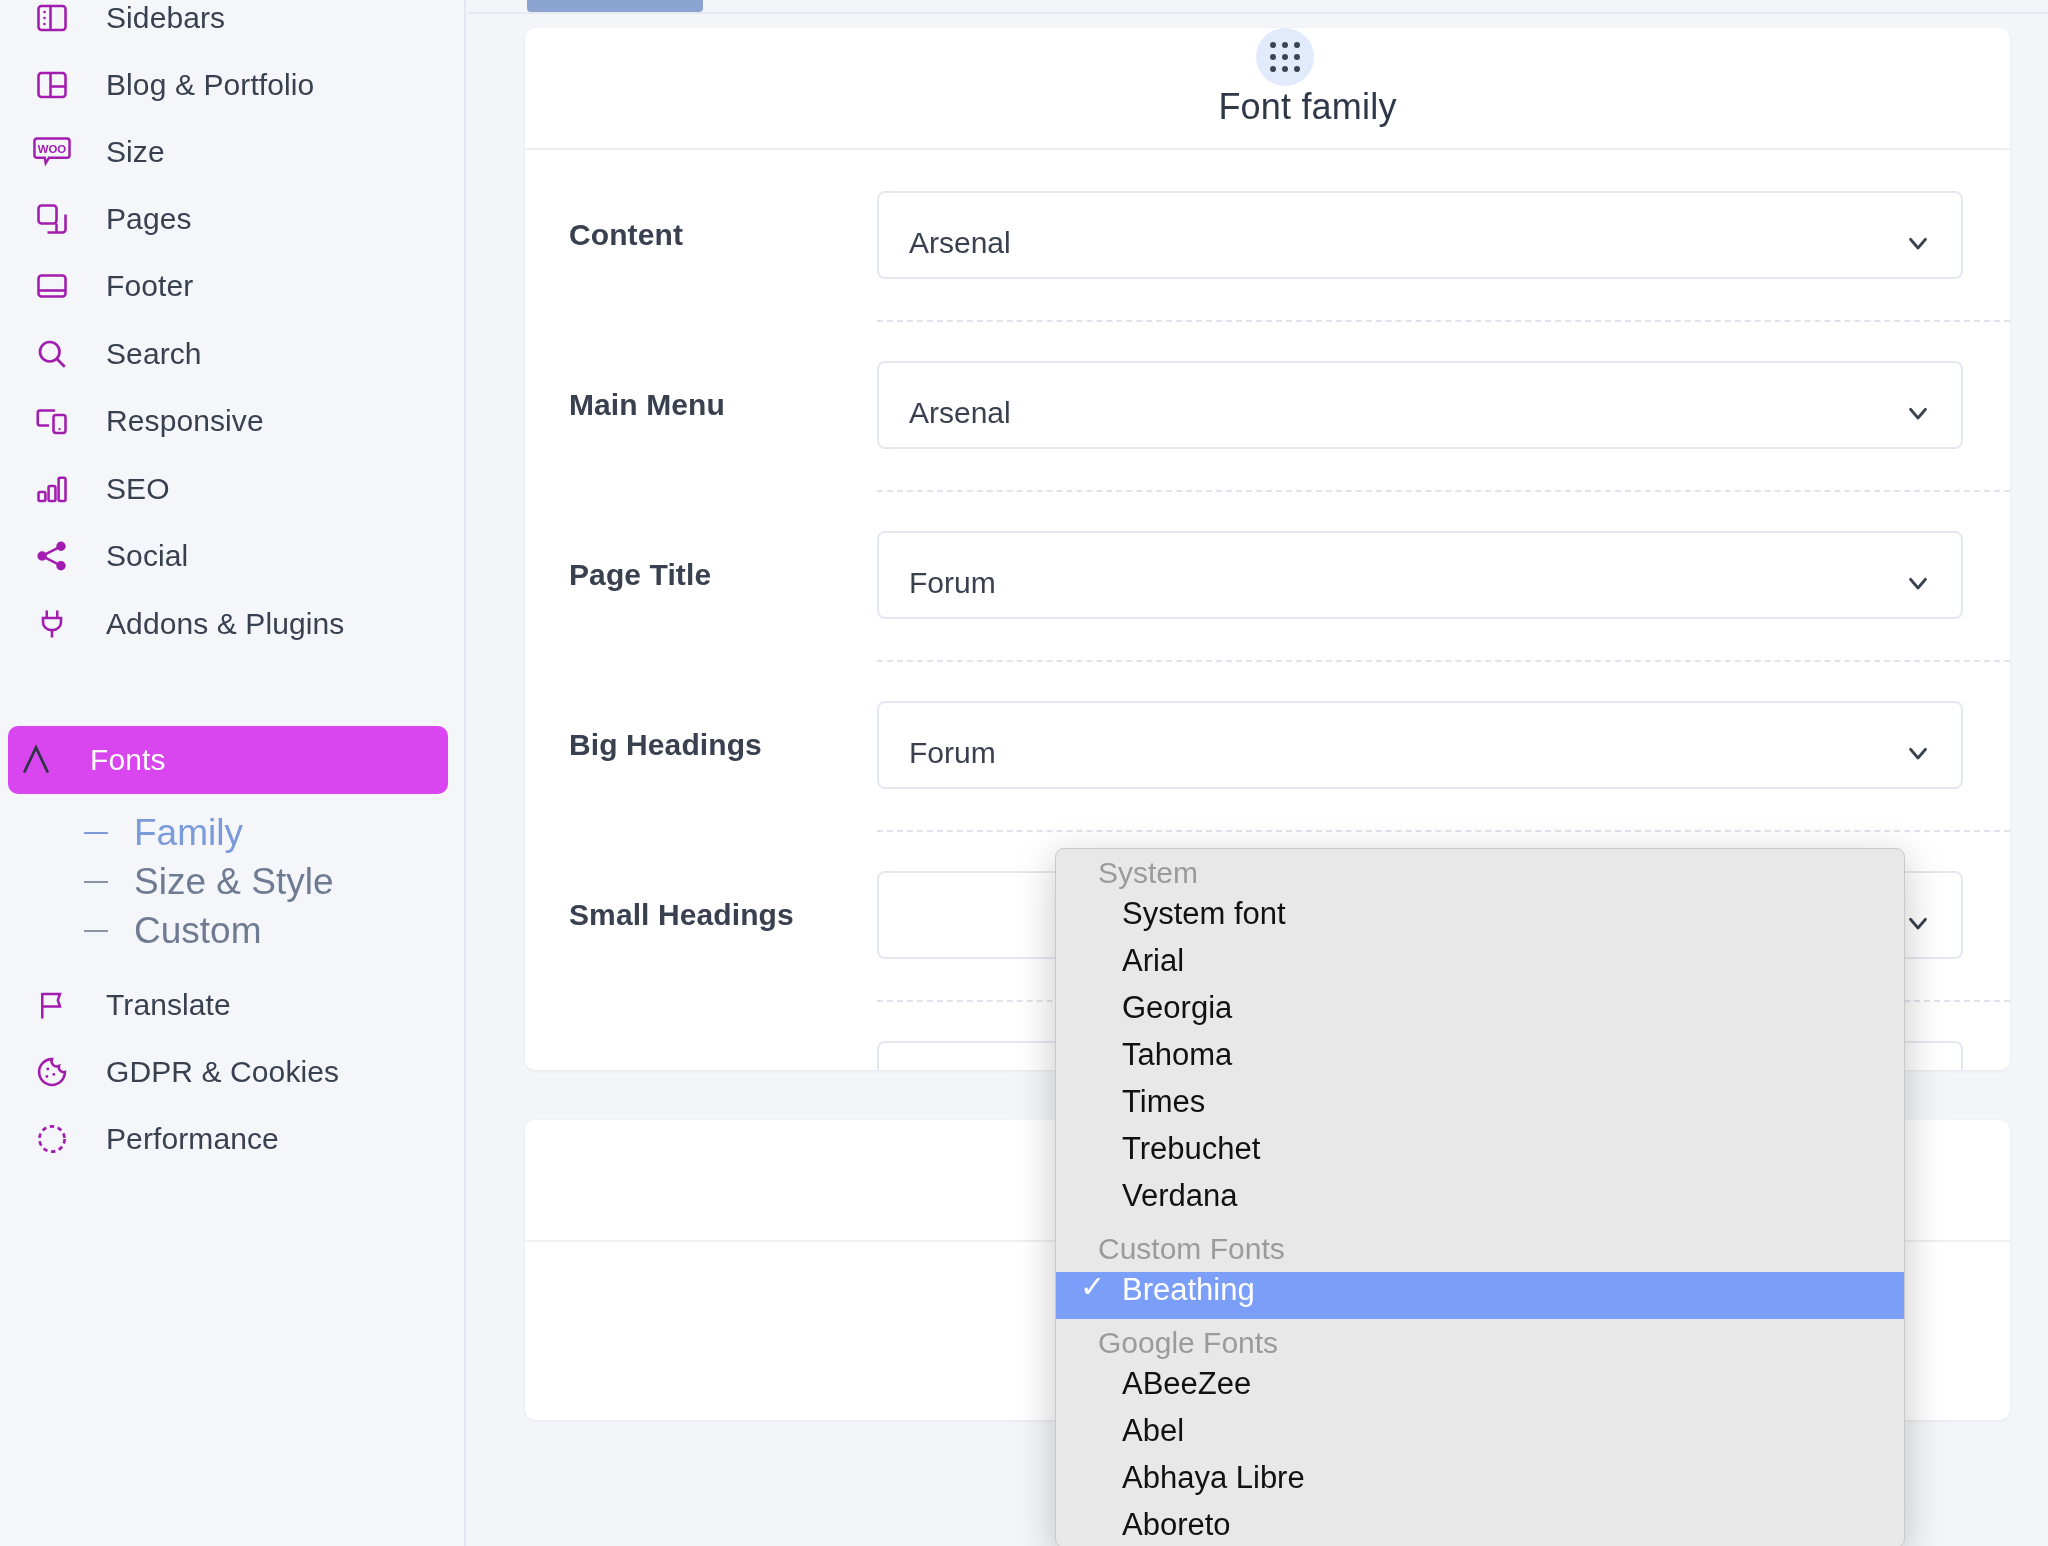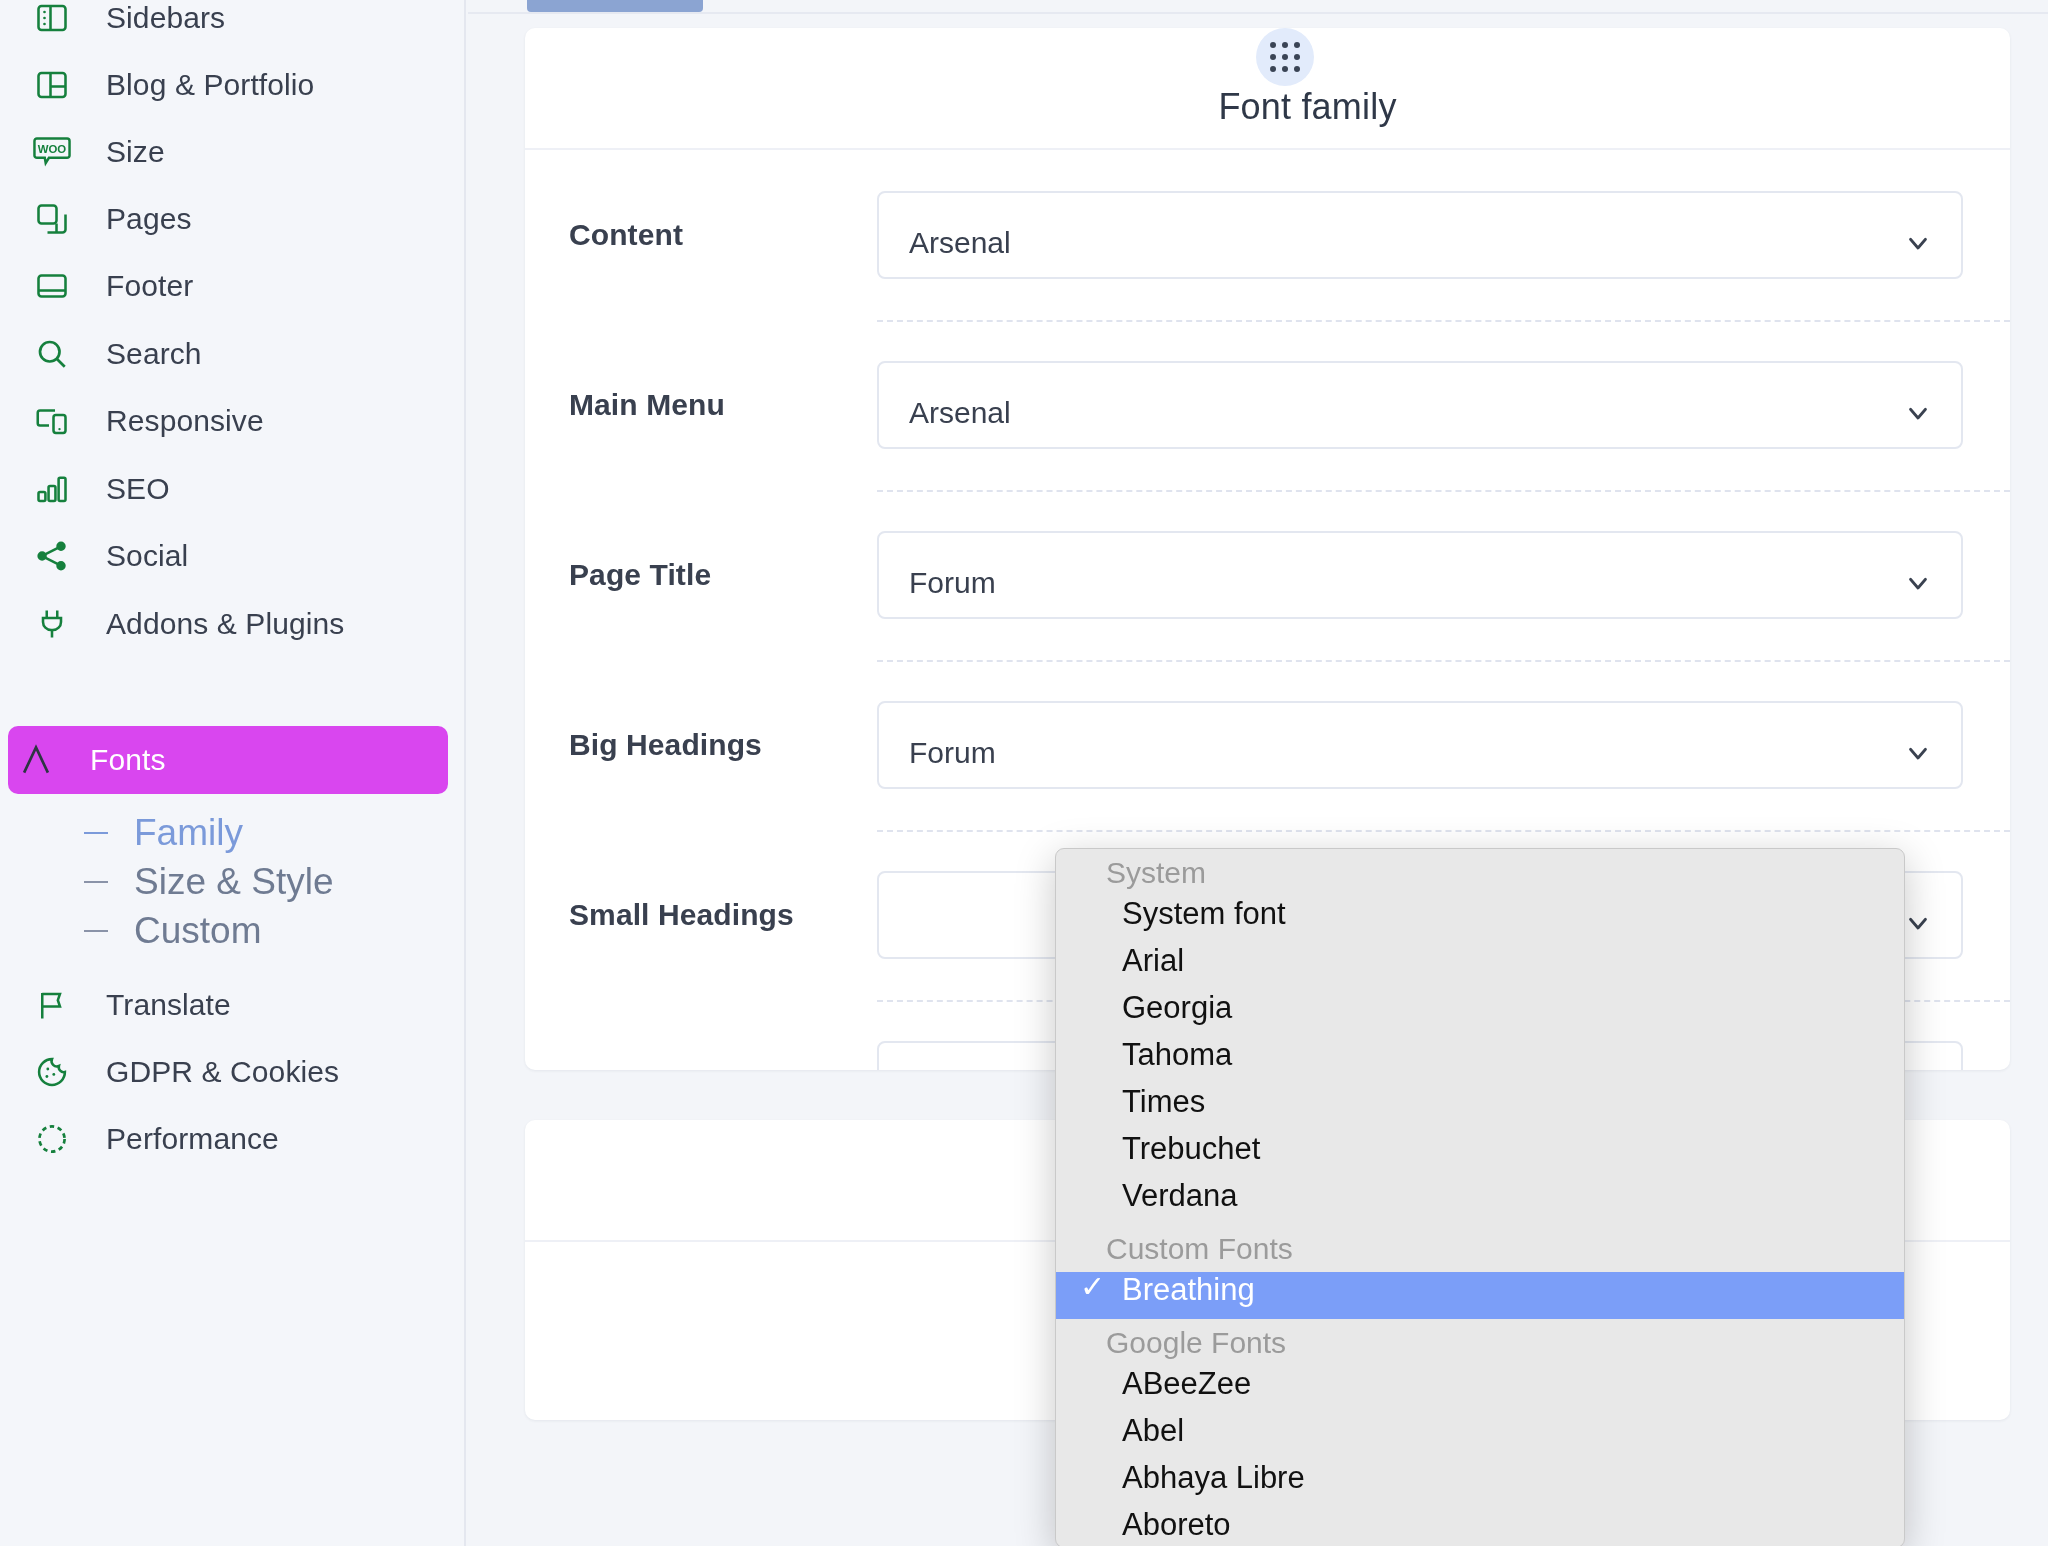--- a/index.html
+++ b/index.html
@@ -23,21 +23,21 @@
   .nav-item {
     position: absolute; left: 8px; width: 440px; height: 68px;
     display: flex; align-items: center;
     border-radius: 10px;
     padding-left: 22px;
     cursor: pointer;
   }
   .nav-item .ico {
     width: 44px; height: 44px;
     display: flex; align-items: center; justify-content: center;
-    color: #15803d; flex: 0 0 auto;
+    color: #a21caf; flex: 0 0 auto;
   }
   .nav-item .ico svg { display: block; }
   .nav-item .lbl {
     margin-left: 32px;
     font-size: 30px;
     color: #39404f;
     font-weight: 400;
     letter-spacing: .1px;
     white-space: nowrap;
   }
@@ -161,21 +161,21 @@
   }
   .dd-item .check {
     position: absolute; left: 24px;
     font-size: 30px; color: #ffffff; line-height: 1;
   }
   .dd-item.selected {
     position: relative;
     background: #7b9ef8; color: #ffffff;
   }
   .dd-item .nm { margin-left: 24px; }
-  .dd-group .nm { margin-left: 8px; }
+  .dd-group .nm { margin-left: 0; }
 </style>
 </head>
 <body>
 
 <div id="root">
 
   <div class="sidebar">
 
     <div class="nav-item" style="top:-16px">
       <span class="ico">

